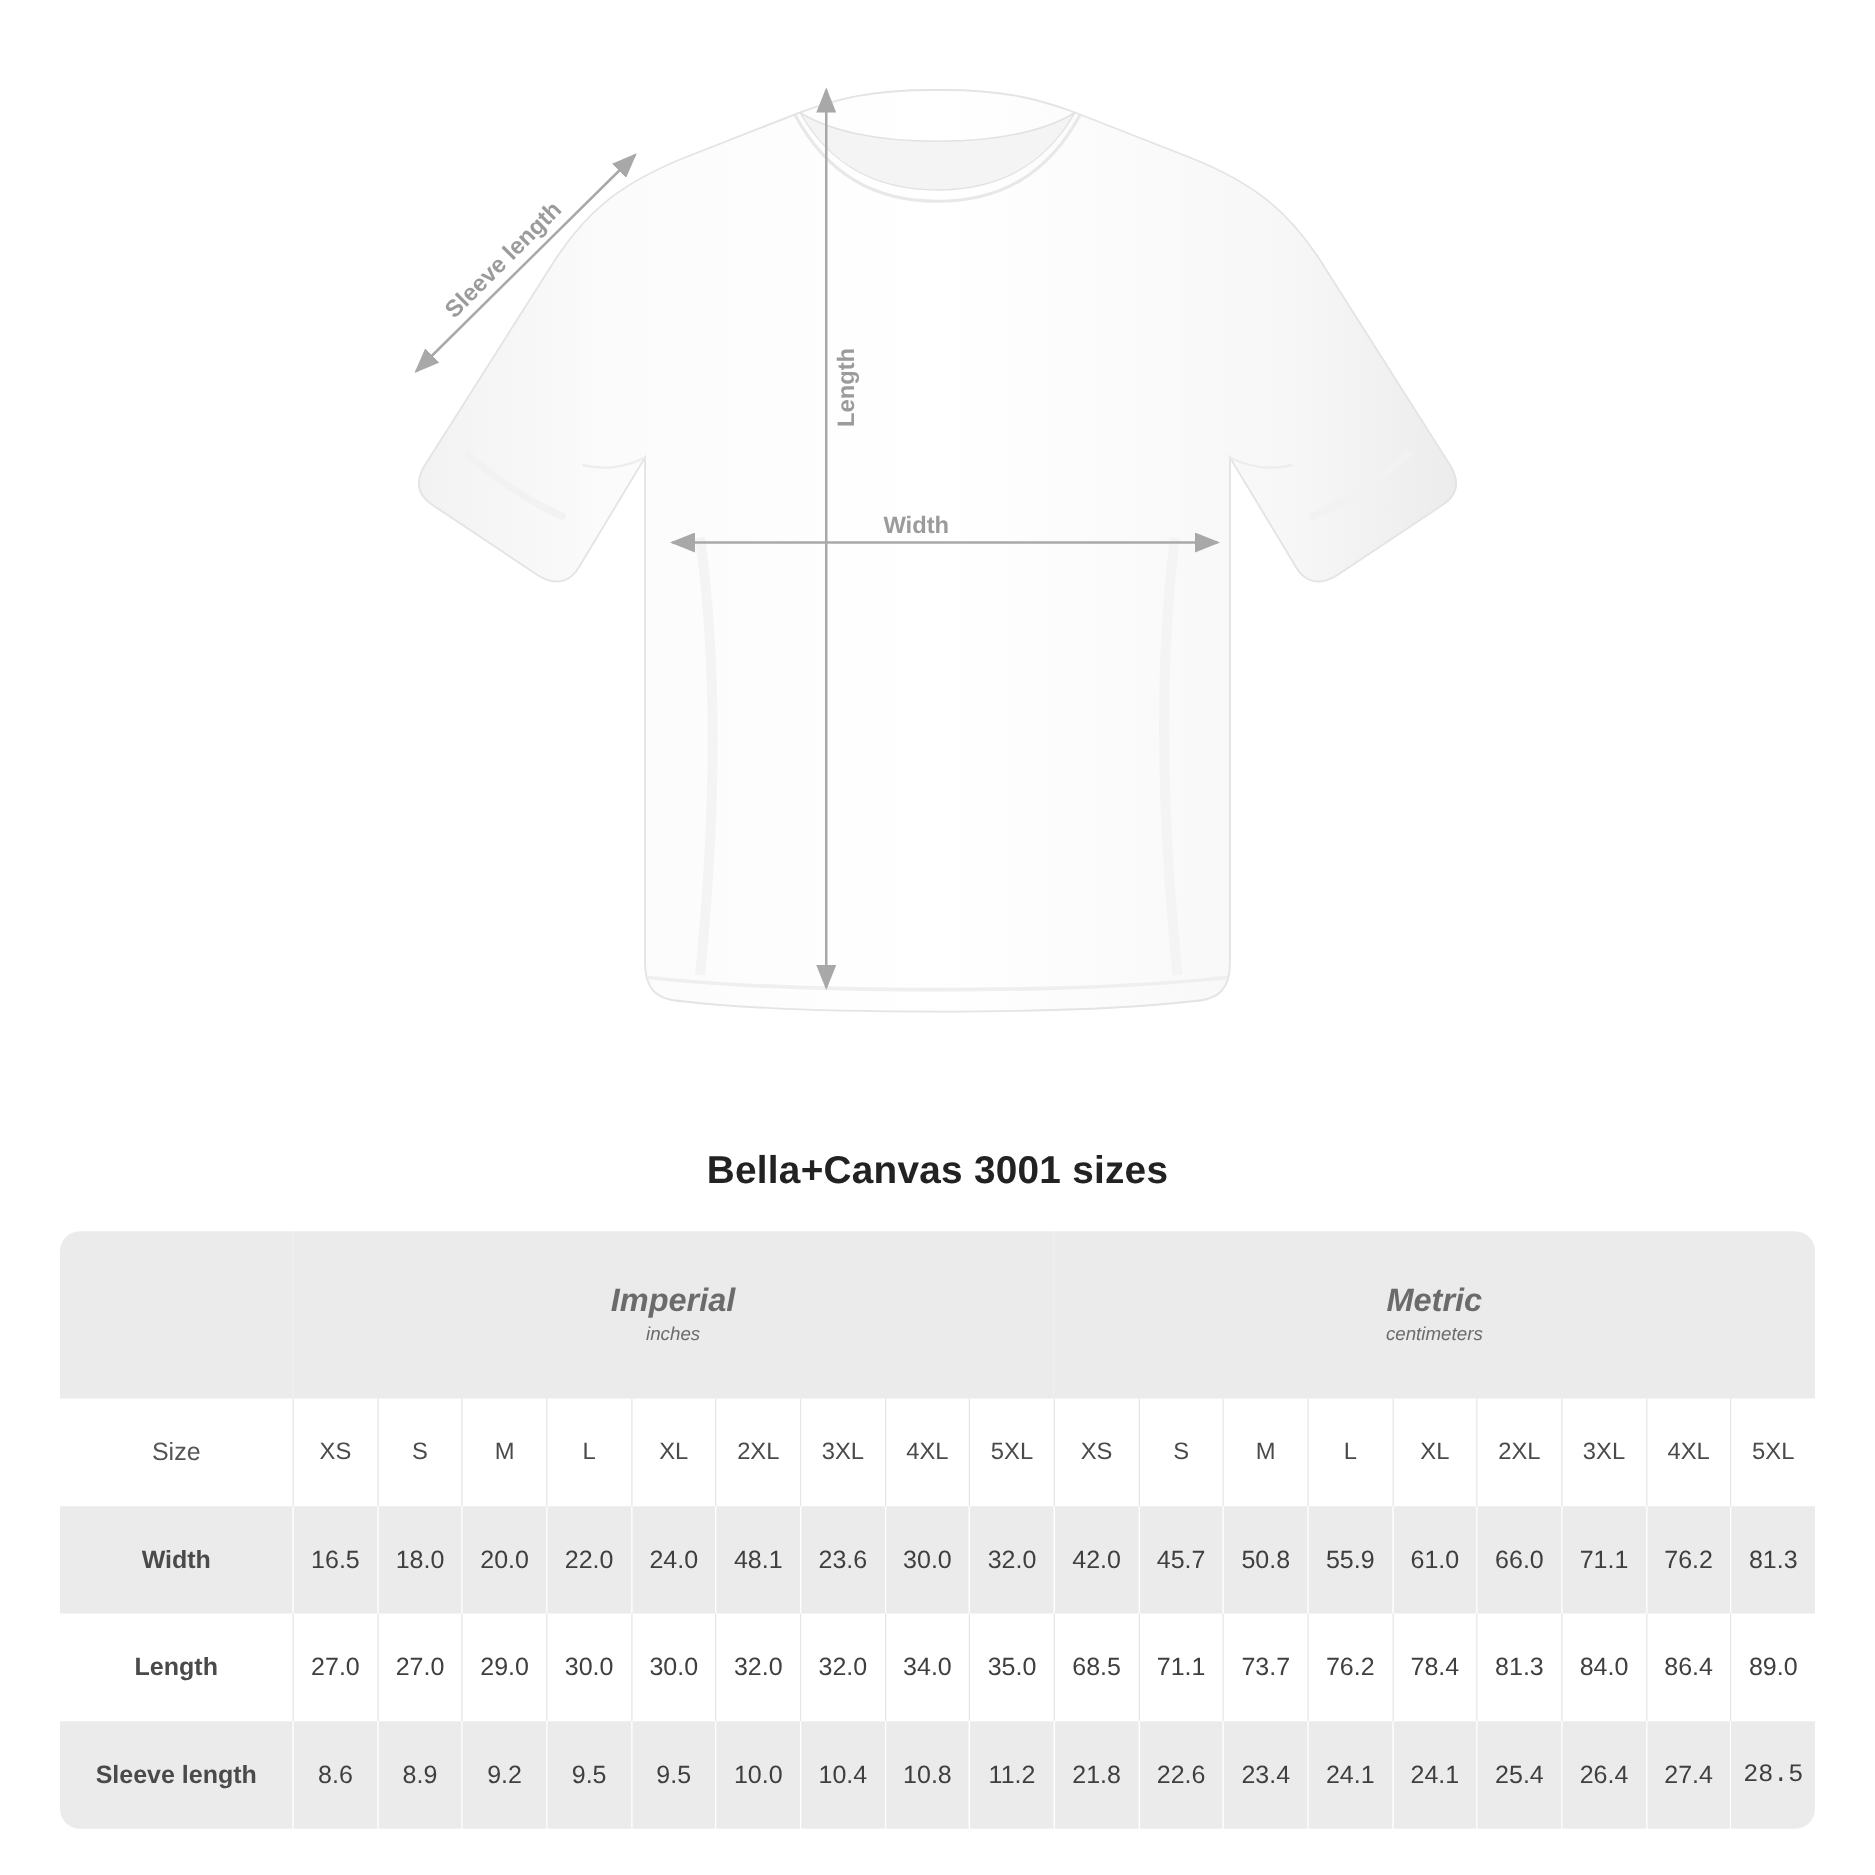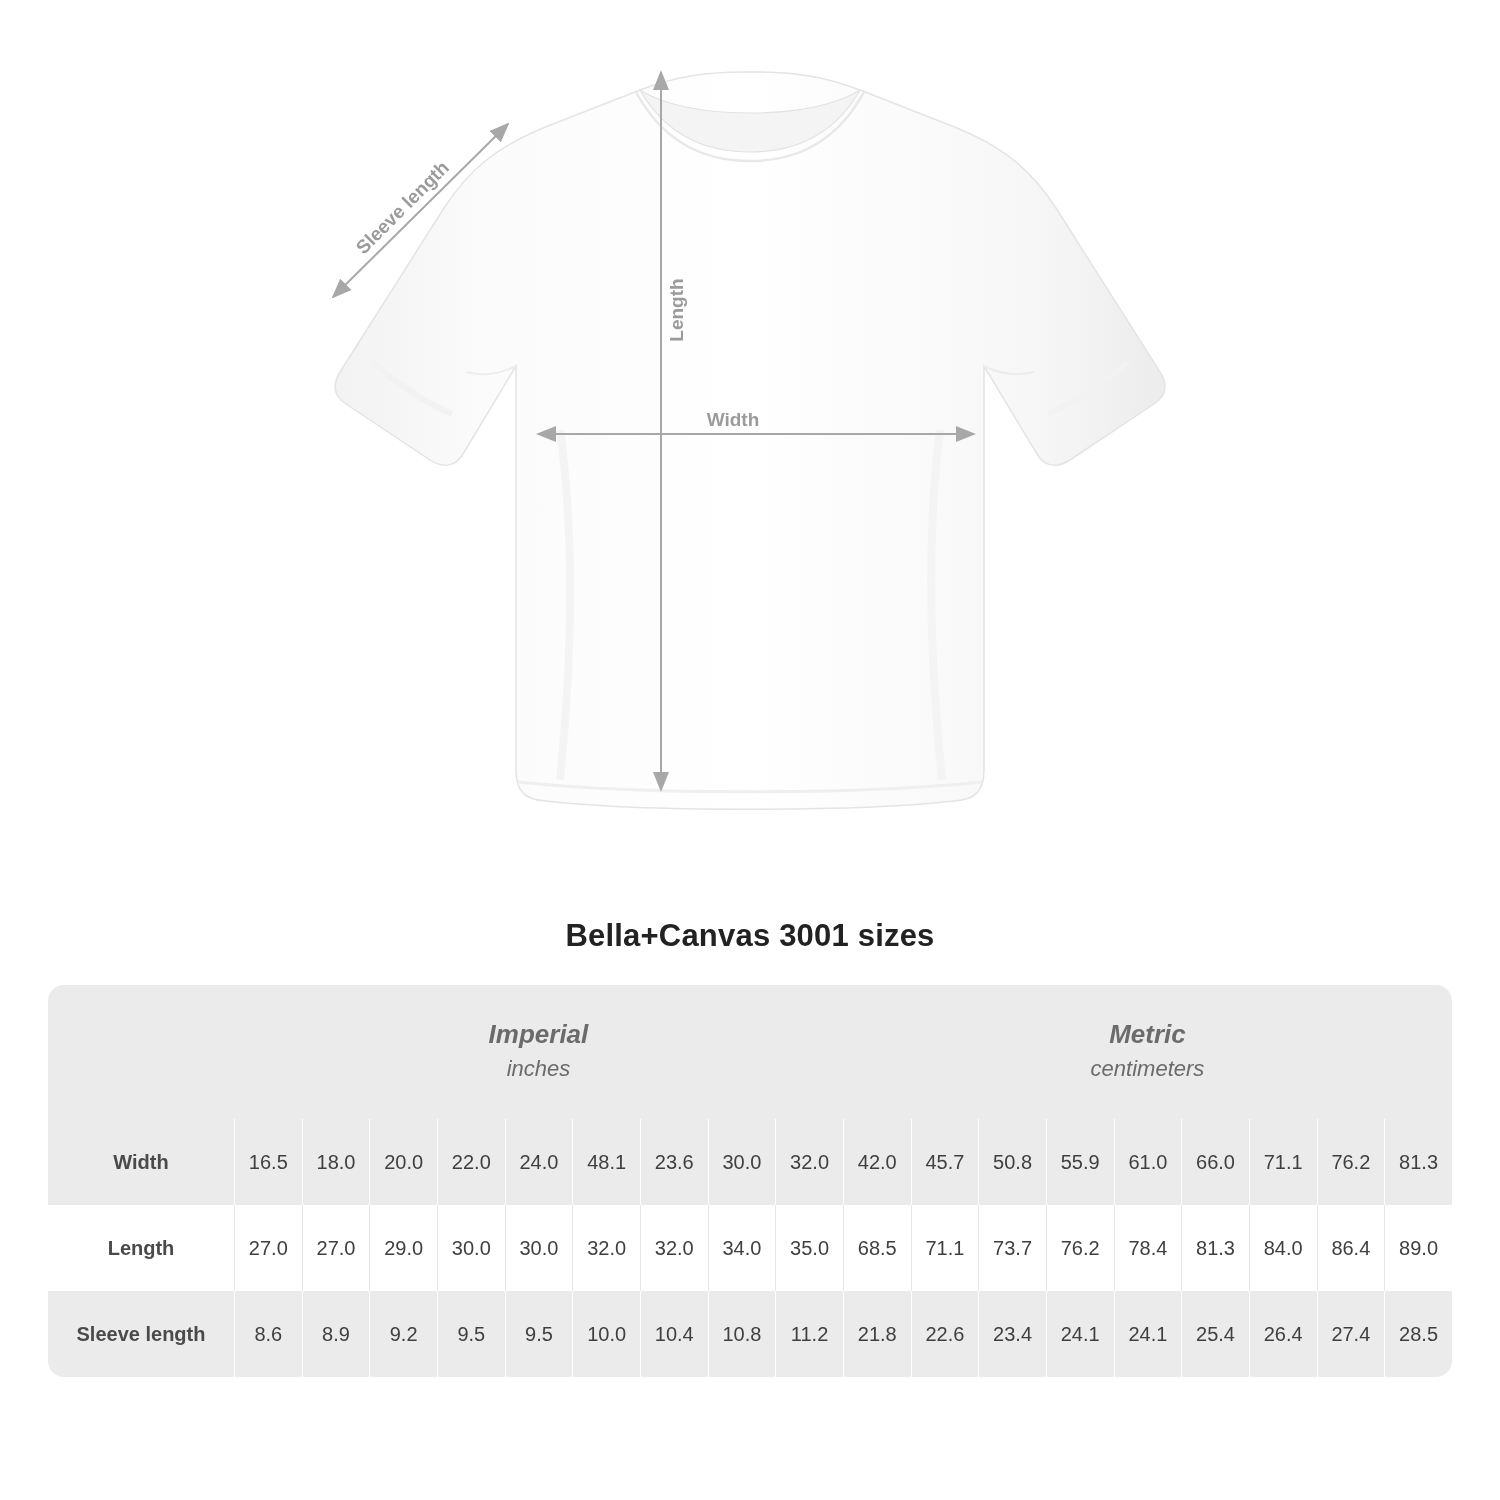--- a/index.html
+++ b/index.html
@@ -74,21 +74,21 @@
   .group-head td:first-child { border-top-left-radius: 16px; }
   .group-head td:last-child { border-top-right-radius: 16px; }
   .group-title {
     font-size: 26px;
     font-weight: bold;
     font-style: italic;
     color: #6b6b6b;
     line-height: 1.25;
   }
   .group-sub {
-    font-size: 22px;
+    font-size: 15px;
     font-style: italic;
     color: #6b6b6b;
     line-height: 1.6;
   }
 
   
   .size-row td {
     height: 86px;
     background: #ffffff;
     font-weight: bold;
@@ -104,21 +104,21 @@
     color: #3f3f3f;
   }
   .data-row.shade td { background: #ebebeb; }
   .data-row.plain td { background: #ffffff; }
   .data-row td.rowlabel {
     font-weight: bold;
     font-size: 20px;
     color: #4a4a4a;
   }
   .data-row:last-child td:first-child { border-bottom-left-radius: 16px; }
-  .data-row:last-child td:last-child { border-bottom-right-radius: 16px; }
+  .data-row:last-child td:last-child { border-bottom-right-radius: 16px; font-family: Liberation Mono, monospace; }
 
   
   td.val { border-left: 1px solid #ffffff; }
   .data-row.plain td.val { border-left: 1px solid #e6e6e6; }
   .size-row td.val { border-left: 1px solid #e6e6e6; }
 </style>
 </head>
 <body>
 
 <div id="page">
@@ -210,20 +210,41 @@
             <td class="corner"></td>
             <td colspan="9">
               <div class="group-title">Imperial</div>
               <div class="group-sub">inches</div>
             </td>
             <td colspan="9">
               <div class="group-title">Metric</div>
               <div class="group-sub">centimeters</div>
             </td>
           </tr>
+          <tr class="size-row">
+            <td class="rowlabel">Size</td>
+            <td class="val">XS</td>
+            <td class="val">S</td>
+            <td class="val">M</td>
+            <td class="val">L</td>
+            <td class="val">XL</td>
+            <td class="val">2XL</td>
+            <td class="val">3XL</td>
+            <td class="val">4XL</td>
+            <td class="val">5XL</td>
+            <td class="val">XS</td>
+            <td class="val">S</td>
+            <td class="val">M</td>
+            <td class="val">L</td>
+            <td class="val">XL</td>
+            <td class="val">2XL</td>
+            <td class="val">3XL</td>
+            <td class="val">4XL</td>
+            <td class="val">5XL</td>
+          </tr>
           <tr class="data-row shade">
             <td class="rowlabel">Width</td>
             <td class="val">16.5</td>
             <td class="val">18.0</td>
             <td class="val">20.0</td>
             <td class="val">22.0</td>
             <td class="val">24.0</td>
             <td class="val">48.1</td>
             <td class="val">23.6</td>
             <td class="val">30.0</td>

